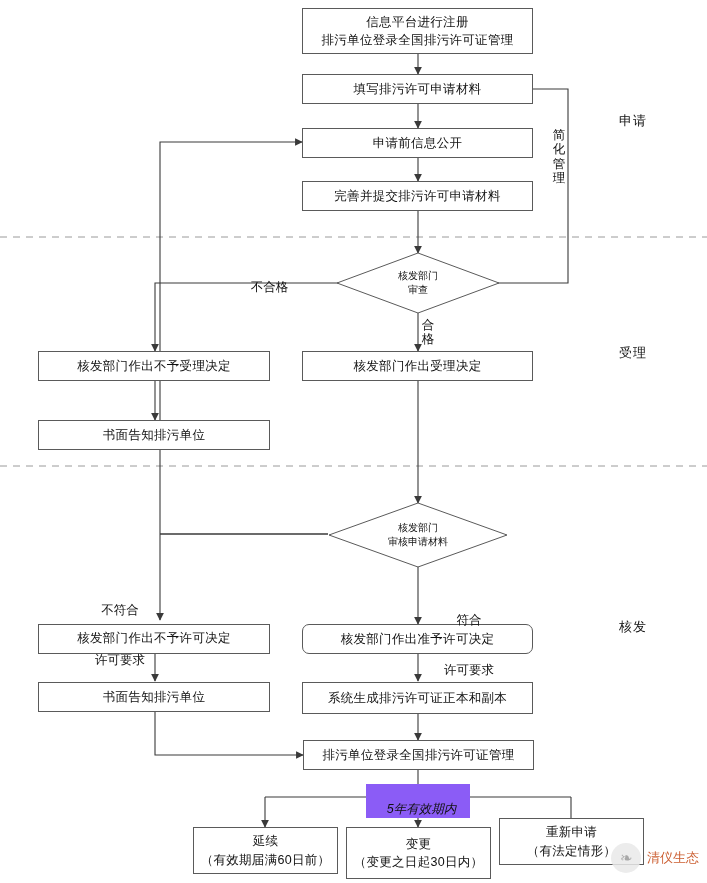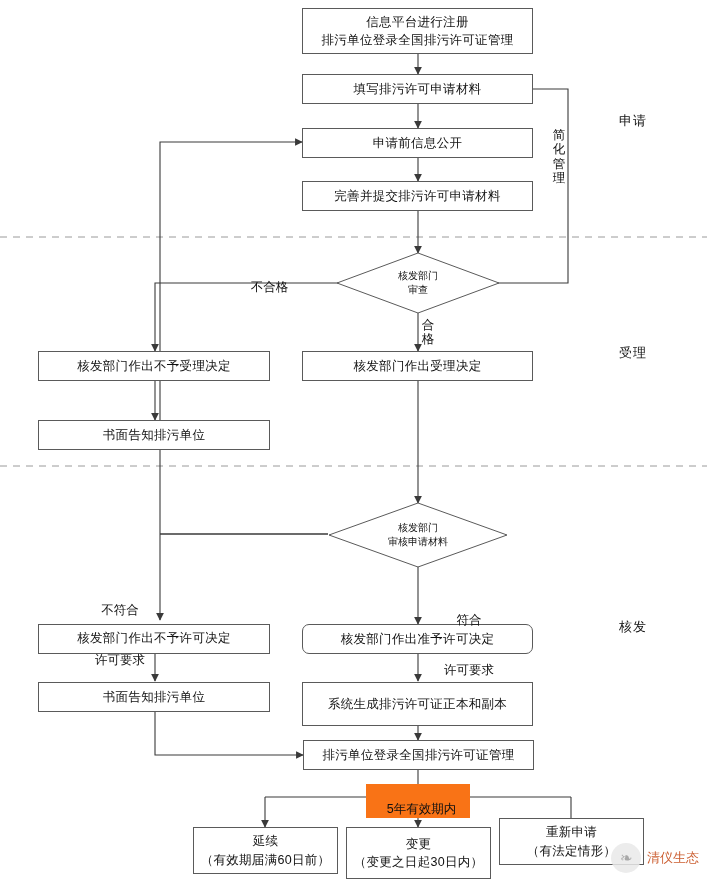--- a/index.html
+++ b/index.html
@@ -160,21 +160,21 @@
 </div>
 
 <div class="box" style="left:302px;top:624px;width:231px;height:30px;border-radius:7px;">
   <span>核发部门作出准予许可决定</span>
 </div>
 
 <div class="box" style="left:38px;top:682px;width:232px;height:30px;">
   <span>书面告知排污单位</span>
 </div>
 
-<div class="box" style="left:302px;top:682px;width:231px;height:44px;">
+<div class="box" style="left:302px;top:682px;width:231px;height:32px;">
   <span>系统生成排污许可证正本和副本</span>
 </div>
 
 <div class="box" style="left:303px;top:740px;width:231px;height:30px;">
   <span>排污单位登录全国排污许可证管理</span>
 </div>
 
 <div class="box two" style="left:193px;top:827px;width:145px;height:47px;">
   <div>
     <div>延续</div>
@@ -215,21 +215,21 @@
 <div class="lbl" style="left:75px;top:568px;width:90px;">
   <div>不符合</div>
   <div>许可要求</div>
 </div>
 
 <div class="lbl" style="left:424px;top:578px;width:90px;">
   <div>符合</div>
   <div>许可要求</div>
 </div>
 
-<div class="lbl" style="left:366px;top:784px;width:104px;background:#f97316;">
+<div class="lbl" style="left:366px;top:784px;width:104px;background:#8b5cf6;font-style:italic;">
   <span>5年有效期内</span>
 </div>
 
 <div class="stage" style="left:619px;top:112px;">
   <span>申请</span>
 </div>
 
 <div class="stage" style="left:619px;top:344px;">
   <span>受理</span>
 </div>

